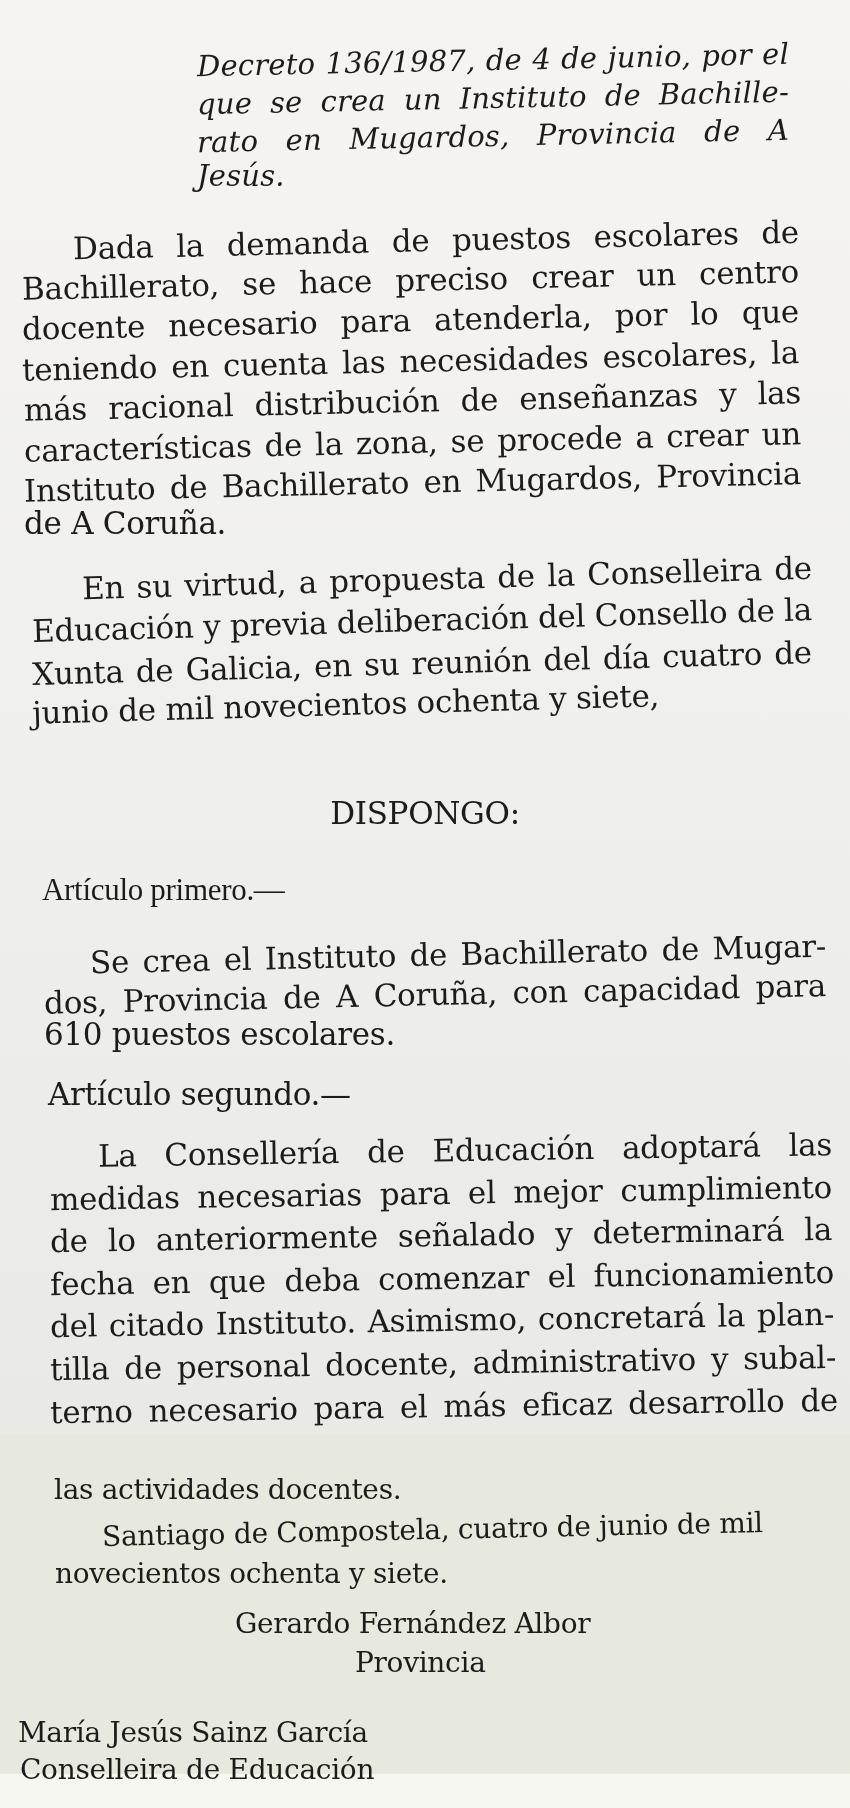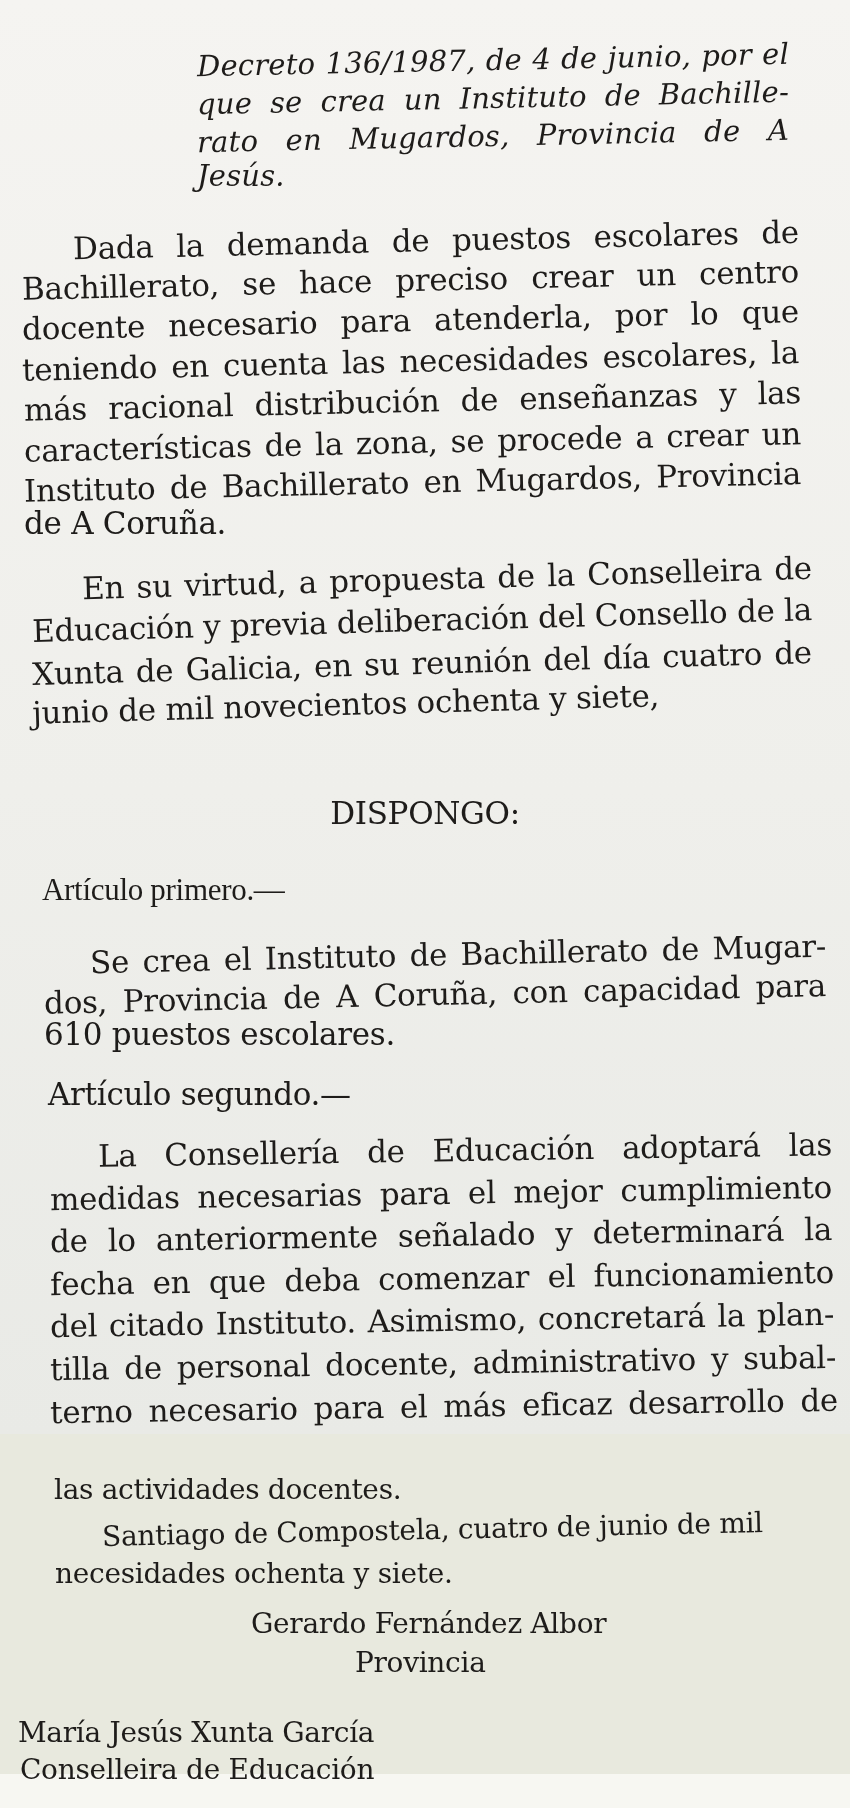--- a/index.html
+++ b/index.html
@@ -103,24 +103,24 @@
   <div class="line justify" style="left:50px; top:1217px; width:782px; transform:rotate(-0.9deg);">de lo anteriormente señalado y determinará la</div>
   <div class="line justify" style="left:50px; top:1260px; width:784px; transform:rotate(-0.9deg);">fecha en que deba comenzar el funcionamiento</div>
   <div class="line justify" style="left:50px; top:1302px; width:784px; transform:rotate(-0.9deg);">del citado Instituto. Asimismo, concretará la plan-</div>
   <div class="line justify" style="left:50px; top:1345px; width:786px; transform:rotate(-0.9deg);">tilla de personal docente, administrativo y subal-</div>
   <div class="line justify" style="left:50px; top:1388px; width:788px; transform:rotate(-0.9deg);">terno necesario para el más eficaz desarrollo de</div>
   <div class="line sig" style="left:54px; top:1456px;margin-top:16px;">las actividades docentes.</div>
 </div>
 
 <div>
   <div class="line sig" style="left:102px; top:1512px; transform:rotate(-1.2deg);">Santiago de Compostela, cuatro de junio de mil</div>
-  <div class="line sig" style="left:55px; top:1556px;">necesidades ochenta y siete.</div>
+  <div class="line sig" style="left:55px; top:1556px;">novecientos ochenta y siete.</div>
 </div>
 
 <div>
-  <div class="line sig" style="left:235px; top:1606px;margin-left:16px;">Gerardo Fernández Albor</div>
+  <div class="line sig" style="left:235px; top:1606px;">Gerardo Fernández Albor</div>
   <div class="line sig" style="left:355px; top:1645px;">Provincia</div>
 </div>
 
 <div>
-  <div class="line sig" style="left:18px; top:1715px;">María Jesús Xunta García</div>
+  <div class="line sig" style="left:18px; top:1715px;">María Jesús Sainz García</div>
   <div class="line sig" style="left:20px; top:1752px;">Conselleira de Educación</div>
 </div>
 
 </body></html>

